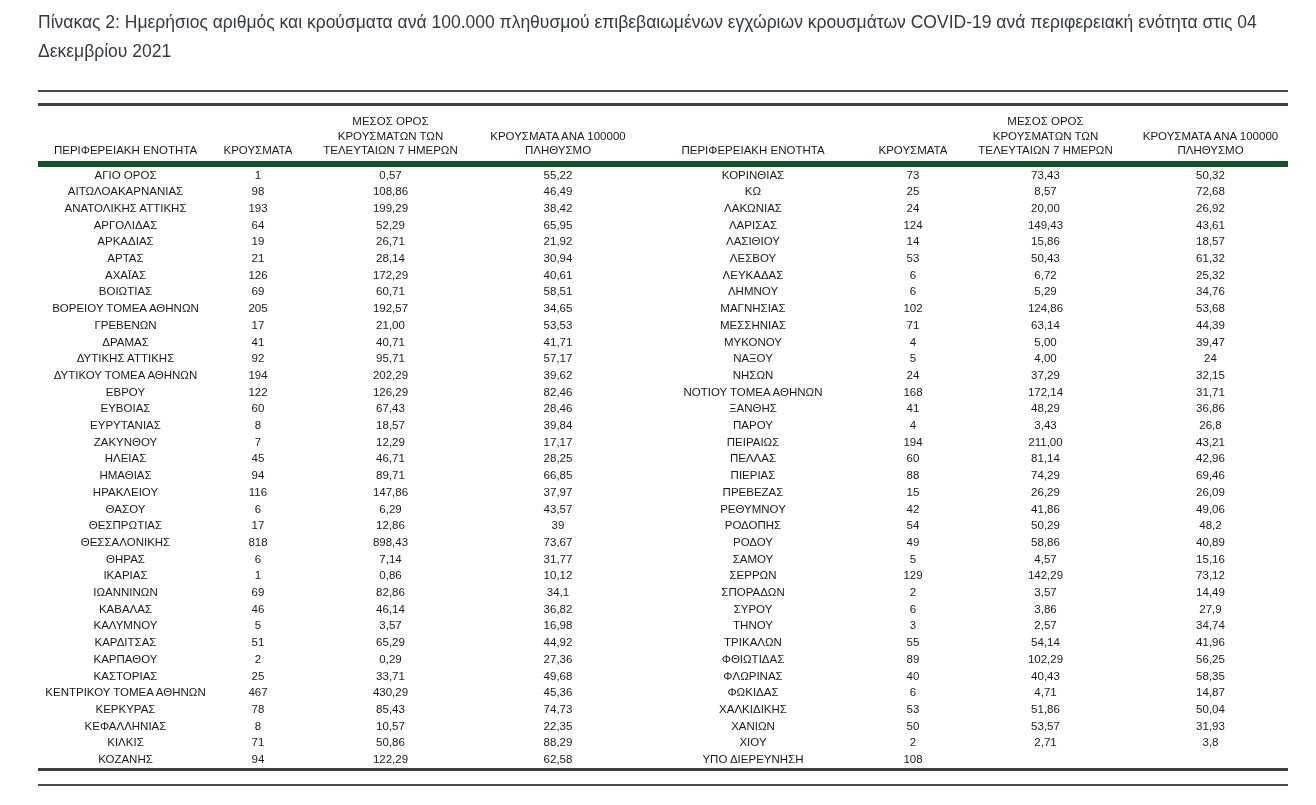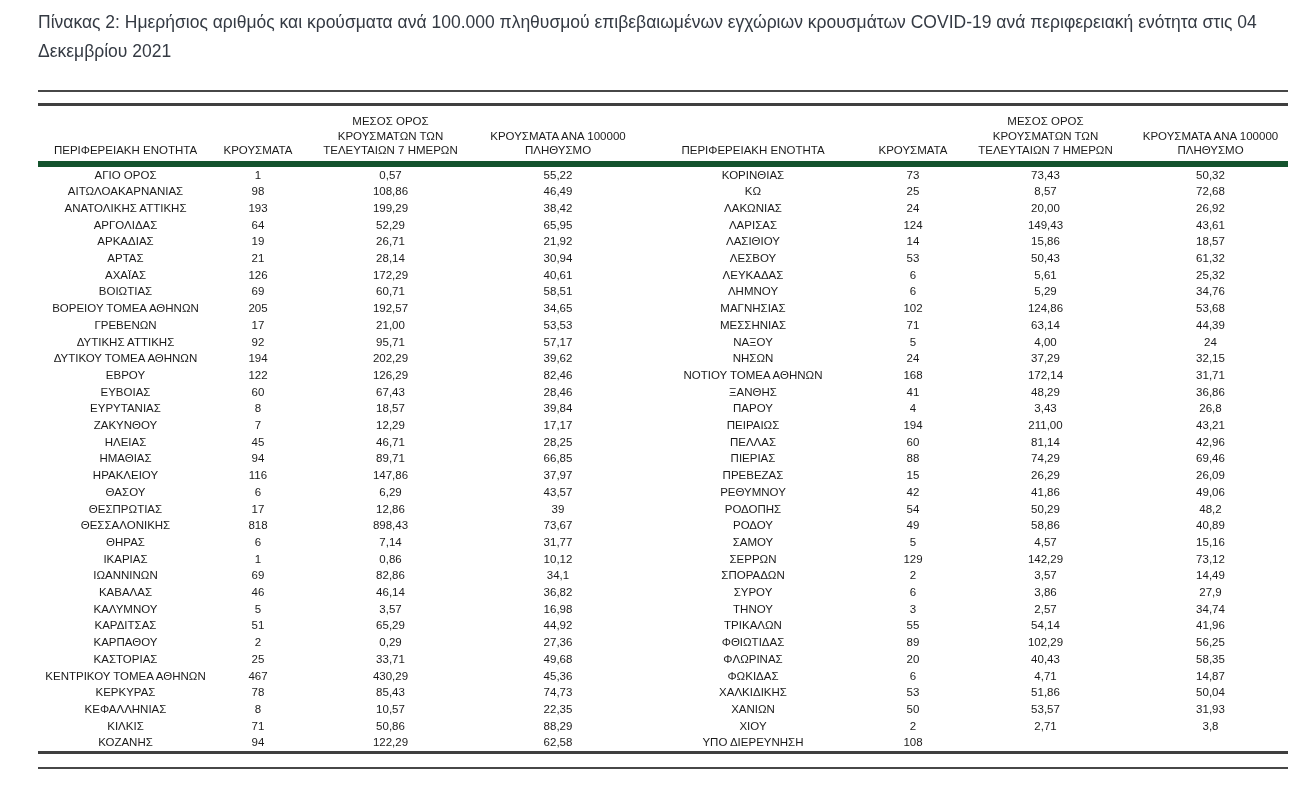--- a/index.html
+++ b/index.html
@@ -163,21 +163,21 @@
           <td>50,43</td>
           <td>61,32</td>
         </tr>
         <tr>
           <td>ΑΧΑΪΑΣ</td>
           <td>126</td>
           <td>172,29</td>
           <td>40,61</td>
           <td>ΛΕΥΚΑΔΑΣ</td>
           <td>6</td>
-          <td>5,61</td>
+          <td>6,72</td>
           <td>25,32</td>
         </tr>
         <tr>
           <td>ΒΟΙΩΤΙΑΣ</td>
           <td>69</td>
           <td>60,71</td>
           <td>58,51</td>
           <td>ΛΗΜΝΟΥ</td>
           <td>6</td>
           <td>5,29</td>
@@ -197,20 +197,30 @@
           <td>ΓΡΕΒΕΝΩΝ</td>
           <td>17</td>
           <td>21,00</td>
           <td>53,53</td>
           <td>ΜΕΣΣΗΝΙΑΣ</td>
           <td>71</td>
           <td>63,14</td>
           <td>44,39</td>
         </tr>
         <tr>
+          <td>ΔΡΑΜΑΣ</td>
+          <td>41</td>
+          <td>40,71</td>
+          <td>41,71</td>
+          <td>ΜΥΚΟΝΟΥ</td>
+          <td>4</td>
+          <td>5,00</td>
+          <td>39,47</td>
+        </tr>
+        <tr>
           <td>ΔΥΤΙΚΗΣ ΑΤΤΙΚΗΣ</td>
           <td>92</td>
           <td>95,71</td>
           <td>57,17</td>
           <td>ΝΑΞΟΥ</td>
           <td>5</td>
           <td>4,00</td>
           <td>24</td>
         </tr>
         <tr>
@@ -392,21 +402,21 @@
           <td>89</td>
           <td>102,29</td>
           <td>56,25</td>
         </tr>
         <tr>
           <td>ΚΑΣΤΟΡΙΑΣ</td>
           <td>25</td>
           <td>33,71</td>
           <td>49,68</td>
           <td>ΦΛΩΡΙΝΑΣ</td>
-          <td>20</td>
+          <td>40</td>
           <td>40,43</td>
           <td>58,35</td>
         </tr>
         <tr>
           <td>ΚΕΝΤΡΙΚΟΥ ΤΟΜΕΑ ΑΘΗΝΩΝ</td>
           <td>467</td>
           <td>430,29</td>
           <td>45,36</td>
           <td>ΦΩΚΙΔΑΣ</td>
           <td>6</td>

